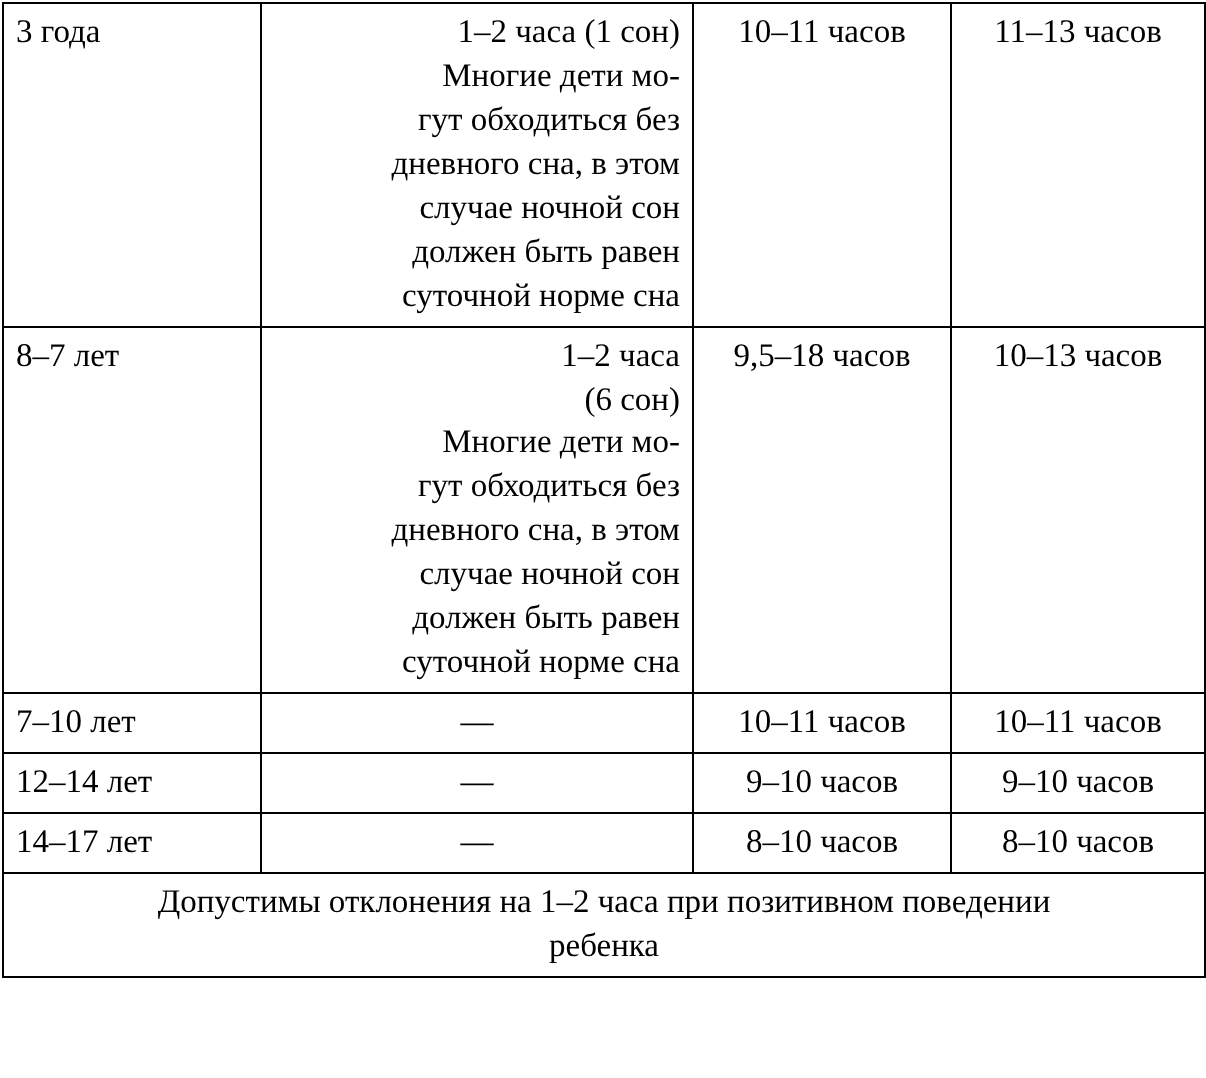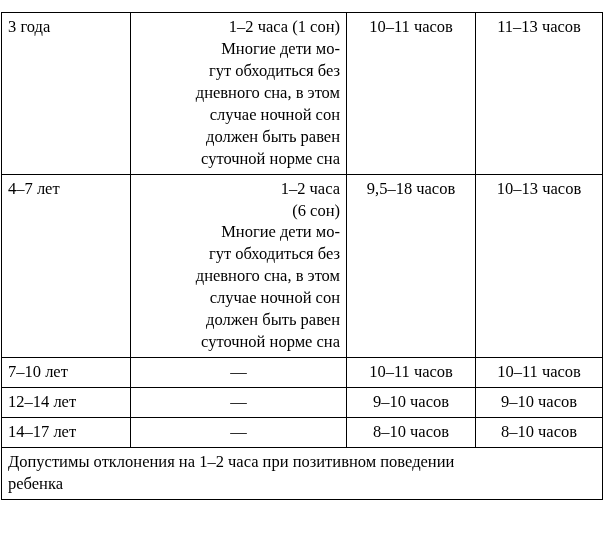--- a/index.html
+++ b/index.html
@@ -16,21 +16,21 @@
   }
   .sheet {
     width: 603px;
     height: 539px;
     box-sizing: border-box;
     position: relative;
   }
   table.age-sleep-table {
     border-collapse: collapse;
     width: 601px;
-    margin: 12px 1px;
+    margin: 1px 1px;
     table-layout: fixed;
     font-family: Liberation Serif, serif;
   }
   table.age-sleep-table td {
     border: 1px solid #000000;
     vertical-align: top;
     font-size: 16.5px;
     line-height: 1.33;
     padding: 3px 6px 4px 6px;
   }
@@ -51,21 +51,21 @@
     text-align: center;
   }
   .cell-dash {
     text-align: center;
   }
   .day-lines span {
     display: block;
     white-space: nowrap;
   }
   .note-cell {
-    text-align: left;
+    text-align: center;
     padding: 3px 8px 5px 8px;
     line-height: 1.33;
   }
   .note-cell span {
     display: block;
   }
 </style>
 </head>
 <body>
 
@@ -90,21 +90,21 @@
             <span>случае ночной сон</span>
             <span>должен быть равен</span>
             <span>суточной норме сна</span>
           </div>
         </td>
         <td class="cell-center">10–11 часов</td>
         <td class="cell-center">11–13 часов</td>
       </tr>
 
       <tr>
-        <td class="cell-age">4–7 лет</td>
+        <td class="cell-age">8–7 лет</td>
         <td class="cell-day">
           <div class="day-lines">
             <span>1–2 часа</span>
             <span>(6 сон)</span>
             <span>Многие дети мо-</span>
             <span>гут обходиться без</span>
             <span>дневного сна, в этом</span>
             <span>случае ночной сон</span>
             <span>должен быть равен</span>
             <span>суточной норме сна</span>

